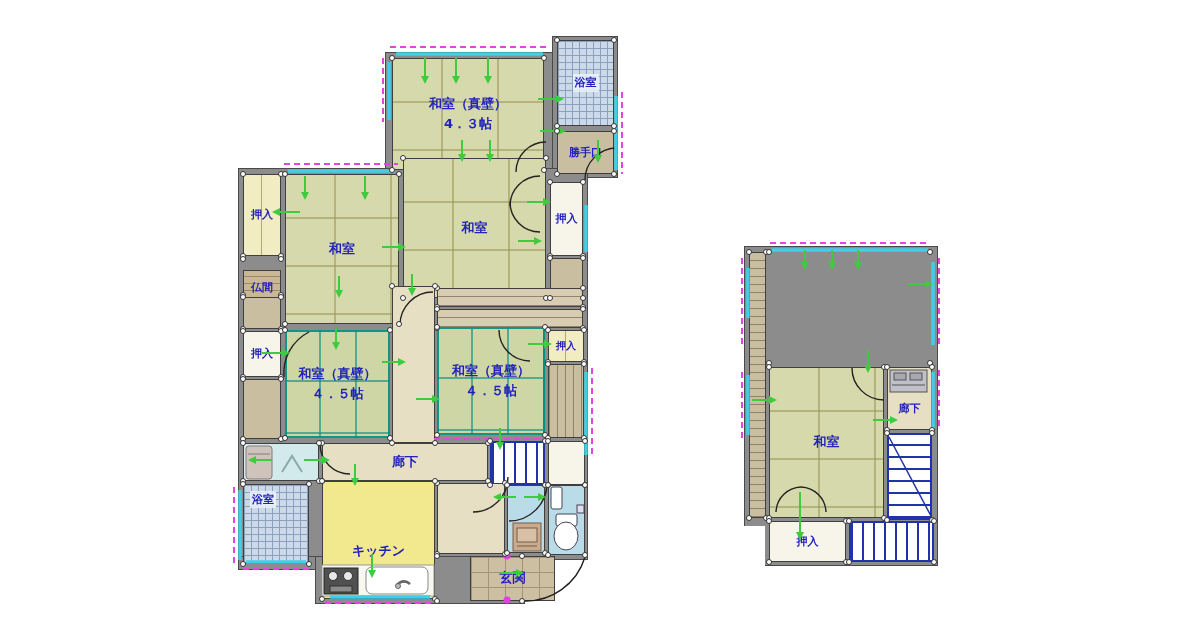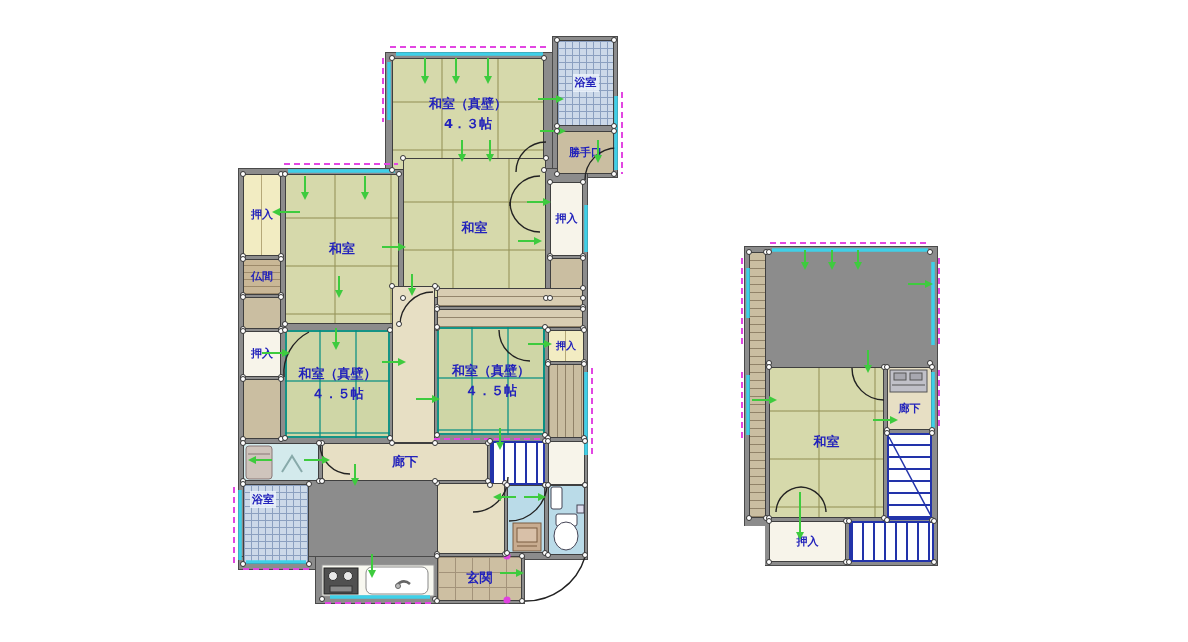--- a/index.html
+++ b/index.html
@@ -22,21 +22,21 @@
                      linear-gradient(90deg,rgba(0,140,130,.6) 2px,transparent 2px);
     background-size:36px 52px;background-position:-4px -4px;}
   .greenroom{background-color:var(--green_room,#a9e37e);}
   .bathgrid{background-color:var(--bath_fill,#ccd9e9);
     background-image:linear-gradient(var(--bath_line,#8ba0c0) 1px,transparent 1px),
                      linear-gradient(90deg,var(--bath_line,#8ba0c0) 1px,transparent 1px);
     background-size:7px 7px;font-family:Liberation Serif, serif;}
   .tile{background-color:var(--tile_tan,#cdbfa2);
     background-image:linear-gradient(#a3937a 1px,transparent 1px),
                      linear-gradient(90deg,#a3937a 1px,transparent 1px);
-    background-size:17px 15px;}
+    background-size:17px 15px;margin-left:33px;}
   .tan{background-color:var(--tan,#cabea1);}
   .hatchV{background:repeating-linear-gradient(90deg,rgba(120,105,80,.7) 0 1px,transparent 1px 8px),var(--tan,#cabea1);}
   .hatchH{background:repeating-linear-gradient(0deg,rgba(120,105,80,.7) 0 1px,transparent 1px 8px),var(--tan,#cabea1);}
   .butsumaP{background:repeating-linear-gradient(0deg,rgba(120,100,70,.55) 0 1px,transparent 1px 7px),#c9b796;}
   .engawa{background:repeating-linear-gradient(0deg,rgba(130,115,90,.8) 0 1px,transparent 1px 9px),#d8cdb2;}
   .corridor{background-color:var(--corridor,#e7dfc4);}
   .kitchenc{background-color:var(--kitchen,#f2e98f);}
   .laundryc{background-color:var(--laundry_fill,#d3eaec);}
   .toiletc{background-color:var(--toilet_fill,#badbe8);}
   .cwhite{background-color:var(--closet_white,#f7f4ea);}
@@ -67,21 +67,21 @@
   </div>
   <div class="room bathgrid" style="left:557px;top:40px;width:57px;height:86px;">
     <div class="lbl small bg">浴室</div>
   </div>
   <div class="room tan" style="left:557px;top:131px;width:57px;height:43px;">
     <div class="lbl small">勝手口</div>
   </div>
   <div class="room cyellow" style="left:243px;top:174px;width:38px;height:82px;">
     <div class="lbl small">押入</div>
   </div>
-  <div class="room butsumaP" style="left:243px;top:259px;width:38px;height:36px;">
+  <div class="room butsumaP" style="left:243px;top:270px;width:38px;height:36px;">
     <div class="lbl small">仏間</div>
   </div>
   <div class="room tan" style="left:243px;top:297px;width:38px;height:32px;"></div>
   <div class="room tatami" style="left:285px;top:174px;width:114px;height:150px;">
     <div class="lbl">和室</div>
   </div>
   <div class="room tatami" style="left:403px;top:158px;width:143px;height:140px;">
     <div class="lbl">和室</div>
   </div>
   <div class="room cwhite" style="left:550px;top:182px;width:33px;height:74px;">
@@ -109,20 +109,23 @@
   <div class="room corridor" style="left:392px;top:286px;width:43px;height:157px;"></div>
   <div class="room corridor" style="left:322px;top:443px;width:166px;height:38px;">
     <div class="lbl">廊下</div>
   </div>
   <div class="room stairsV" style="left:490px;top:441px;width:55px;height:44px;"></div>
   <div class="room cwhite" style="left:548px;top:441px;width:37px;height:44px;"></div>
   <div class="room corridor" style="left:437px;top:483px;width:68px;height:71px;"></div>
   <div class="room laundryc" style="left:243px;top:443px;width:76px;height:38px;"></div>
   <div class="room bathgrid" style="left:243px;top:484px;width:66px;height:80px;justify-content:flex-start;align-items:flex-start;">
     <div class="lbl small bg" style="margin:6px 0 0 6px;">浴室</div>
+  </div>
+  <div class="room kitchenc" style="left:322px;top:481px;width:113px;height:118px;">
+    <div class="lbl" style="padding-top:22px;">キッチン</div>
   </div>
   <div class="room tile" style="left:437px;top:556px;width:85px;height:45px;">
     <div class="lbl">玄関</div>
   </div>
   <div class="room toiletc" style="left:507px;top:485px;width:38px;height:68px;"></div>
   <div class="room toiletc" style="left:548px;top:485px;width:37px;height:70px;"></div>
 
   <div class="room hatchH" style="left:749px;top:252px;width:17px;height:266px;"></div>
   <div class="room tatami" style="left:769px;top:367px;width:115px;height:151px;">
     <div class="lbl">和室</div>

